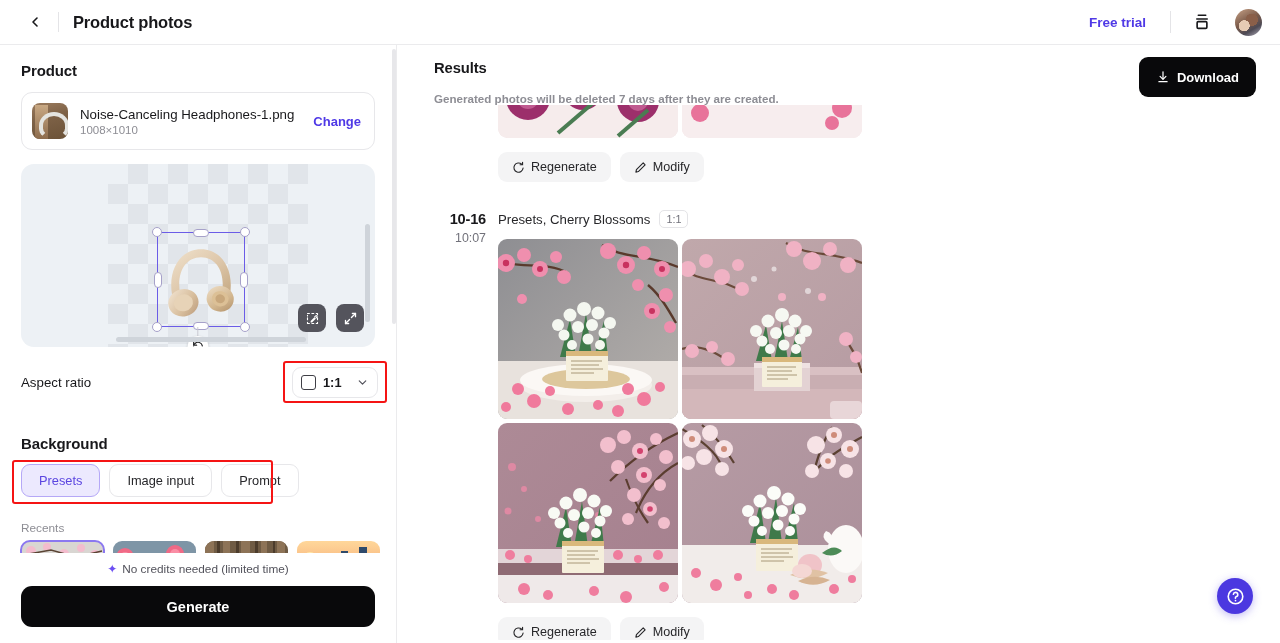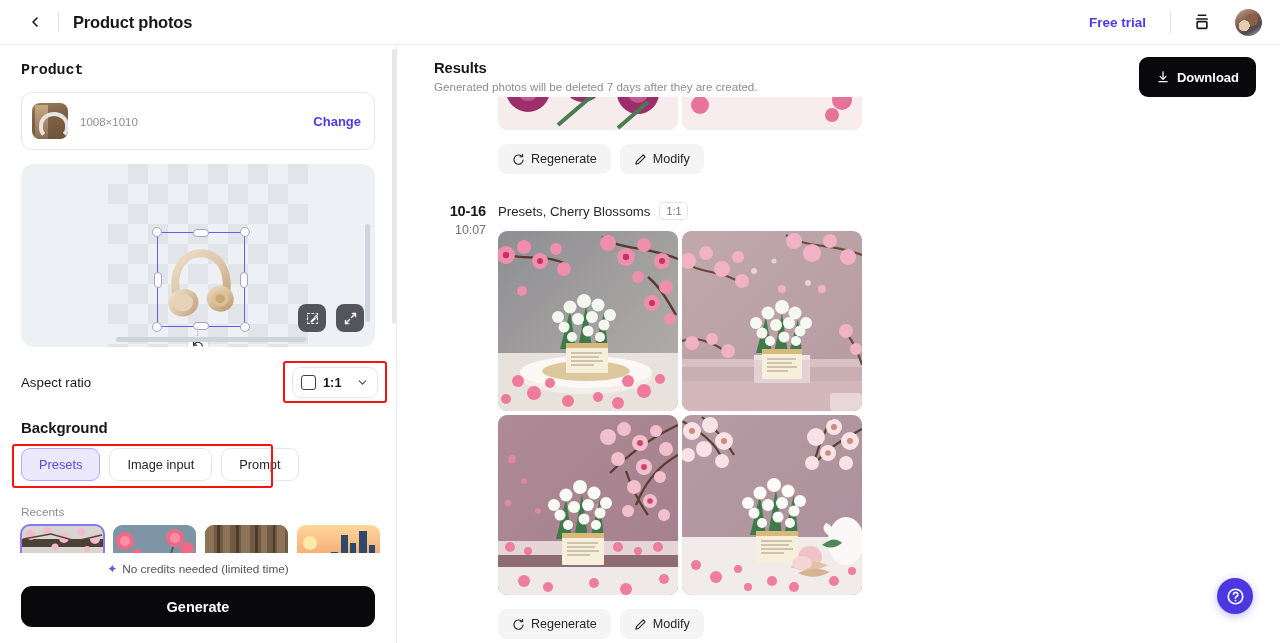--- a/index.html
+++ b/index.html
@@ -50,21 +50,21 @@
   .left {
     width: 397px; min-width: 397px; background: #fff;
     border-right: 1px solid #ebebed;
     position: relative; display: flex; flex-direction: column;
   }
   .left-scroll {
     flex: 1; overflow: hidden; padding: 0 21px;
     position: relative;
   }
   .sec-title { font-size: 15px; font-weight: 700; letter-spacing: -0.1px; }
-  #product-section-title { margin-top: 17px; font-family: Liberation Mono, monospace; }
+  #product-section-title { margin-top: 17px; }
 
   .product-card {
     margin-top: 13px; height: 58px; border: 1px solid #e7e7ea; border-radius: 11px;
     display: flex; align-items: center; padding: 0 13px 0 10px; cursor: pointer; background: #fff;
   }
   .product-thumb {
     width: 36px; height: 36px; border-radius: 8px; flex: none; overflow: hidden;
     background: linear-gradient(165deg,#9c7c5e 0%, #7e6247 40%, #6b5238 100%);
     position: relative;
   }
@@ -141,21 +141,21 @@
   .ratio-select {
     position: absolute; right: -3px; top: 6px; width: 86px; height: 31px;
     border: 1px solid #e7e7ea; border-radius: 9px; background: #fff;
     display: flex; align-items: center; padding: 0 8px; gap: 7px; cursor: pointer;
   }
   .ratio-sq { width: 15px; height: 15px; border: 1.7px solid #3f3f46; border-radius: 3px; flex: none; }
   .ratio-val { font-size: 12.8px; font-weight: 600; color: #18181b; }
   .chev { margin-left: auto; color: #52525b; display: flex; }
 
   
-  #background-section-title { margin-top: 16px; }
+  #background-section-title { margin-top: 32px; }
   .tabs-wrap { margin-top: 12px; position: relative; height: 48px; }
   .tabs-hl {
     position: absolute; left: -9px; top: -4px; width: 261px; height: 44px;
     border: 2.5px solid #f51414; border-radius: 3px; pointer-events: none;
   }
   .tabs { display: flex; gap: 9px; }
   .tab {
     height: 33px; padding: 0 17px; border-radius: 9px; border: 1px solid #e7e7ea;
     background: #fff; font-size: 12.8px; color: #27272a; cursor: pointer;
     display: flex; align-items: center; justify-content: center; font-family: inherit;
@@ -181,21 +181,21 @@
   }
   .left-vscroll {
     position: absolute; right: 0px; top: 4px; width: 4px; height: 275px;
     background: #e7e7ea; border-radius: 2px; cursor: pointer; z-index: 4;
   }
 
   
   .right { flex: 1; background: #fff; position: relative; overflow: hidden; display: flex; flex-direction: column; }
   .results-head { padding: 15px 24px 0 37px; display: flex; align-items: flex-start; position: relative; z-index: 4; background: #fff; }
   .results-title { font-size: 14.8px; font-weight: 700; letter-spacing: -0.1px; }
-  .results-sub { font-size: 11.6px; color: #8d8d94; margin-top: 4px; }
+  .results-sub { font-size: 11.6px; color: #8d8d94; margin-top: 16px; font-weight: bold; }
   .download-btn {
     margin-left: auto; height: 40px; padding: 0 17px; border-radius: 9px; border: none;
     background: #09090b; color: #fff; font-size: 13px; font-weight: 600; cursor: pointer;
     display: flex; align-items: center; gap: 7px; font-family: inherit; margin-top: -3px;
   }
   .results-scroll { flex: 1; overflow: hidden; padding: 0 24px 0 37px; position: relative; }
 
   .result-group { position: relative; }
   .clipped-row { display: flex; gap: 4px; margin-left: 64px; height: 33px; overflow: hidden; border-radius: 0 0 9px 9px; }
   .clipped-img { width: 180px; height: 180px; border-radius: 9px; margin-top: -147px; }
@@ -257,20 +257,21 @@
   <div class="body">
 
     <div class="left">
       <div class="left-scroll">
 
         <div class="sec-title" id="product-section-title">Product</div>
 
         <div class="product-card">
           <div class="product-thumb"></div>
           <div class="product-meta">
+            <div class="product-name">Noise-Canceling Headphones-1.png</div>
             <div class="product-dims">1008×1010</div>
           </div>
           <div class="change-link">Change</div>
         </div>
 
         <div class="canvas-wrap">
           <div class="checker"></div>
 
           <div class="sel-box">
             <svg class="headphones" viewBox="0 0 100 105">

